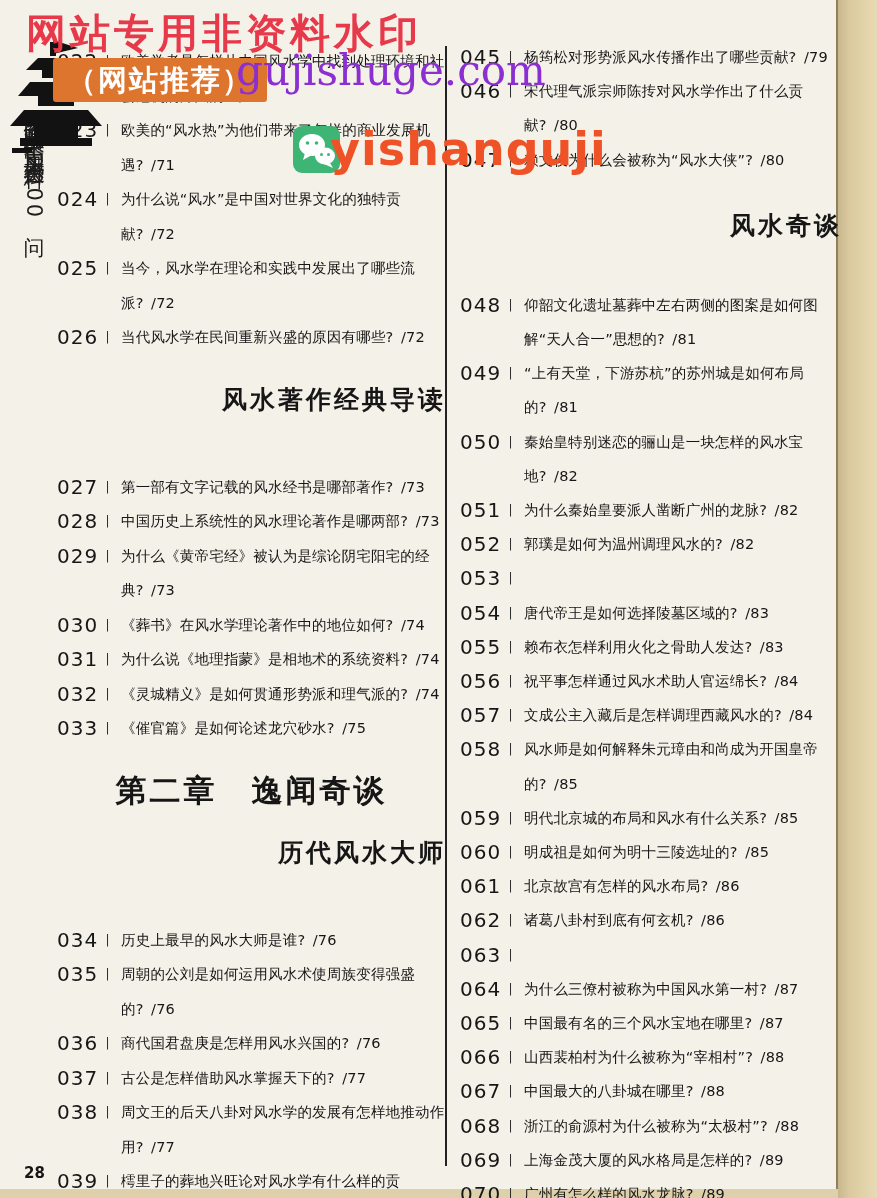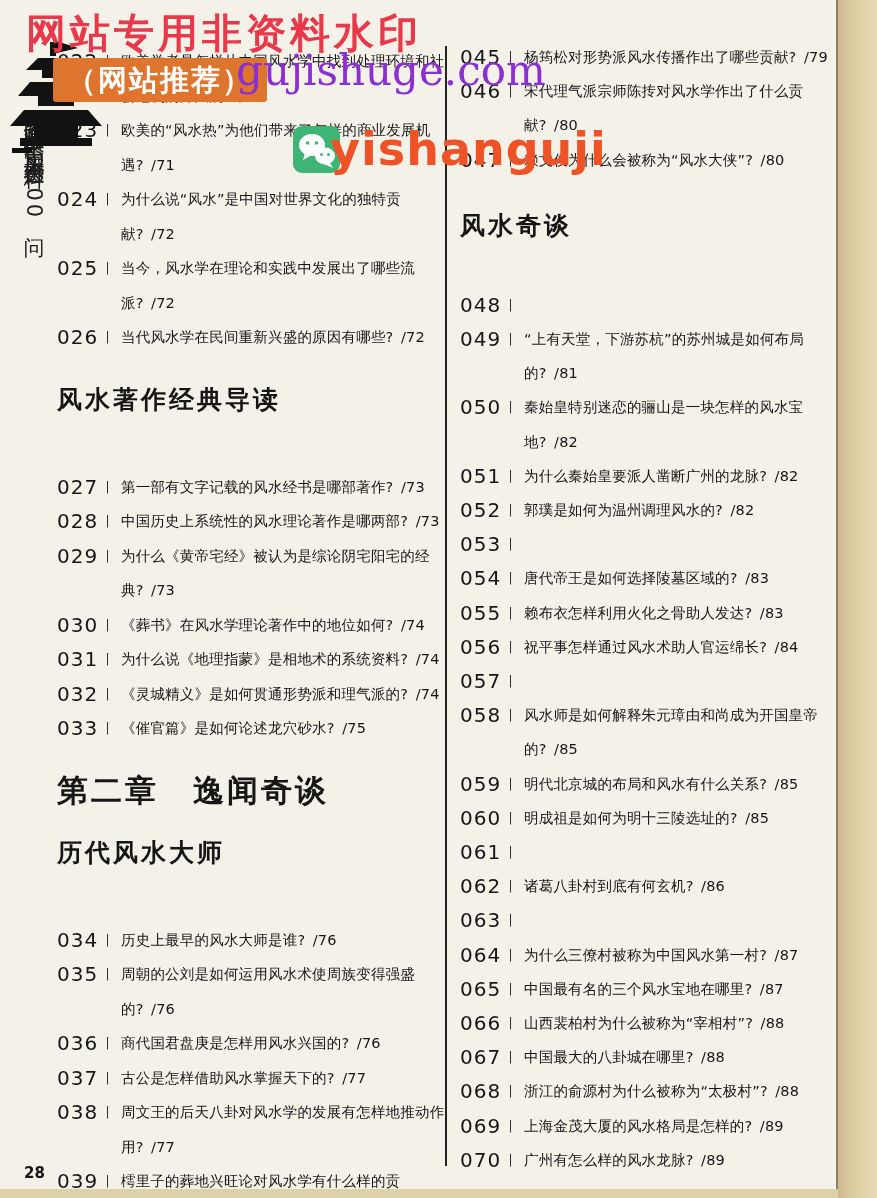--- a/index.html
+++ b/index.html
@@ -35,22 +35,22 @@
   
   .col{position:absolute;z-index:1;}
   .col-left{left:57px;top:44px;width:389px;}
   .col-right{left:460px;top:40px;width:382px;}
   .toc-entry{display:flex;align-items:flex-start;}
   .col-left .toc-entry{line-height:34.5px;}
   .col-right .toc-entry{line-height:34.2px;}
   .num{width:37px;flex:0 0 37px;font-weight:normal;font-size:20px;letter-spacing:1px;}
   .bar{width:27px;flex:0 0 27px;text-align:center;font-size:12px;color:#2a2a2a;}
   .txt{flex:1;font-size:14.5px;letter-spacing:0.2px;}
-  .section-heading{font-weight:bold;font-size:25px;letter-spacing:3px;text-align:left;}
-  .chapter-heading{font-weight:bold;font-size:31px;letter-spacing:3px;}
+  .section-heading{font-weight:bold;font-size:25px;letter-spacing:3px;text-align:right;}
+  .chapter-heading{font-weight:bold;font-size:31px;letter-spacing:3px;text-align:center;}
   .col-left .b0{margin:0;}
   .col-left .section-heading.s1{margin:28px 0 54px;}
   .col-left .chapter-heading{margin:24px 0 24px;}
   .col-left .section-heading.s2{margin:0 0 54px;}
   .col-right .section-heading{margin:32px 0 46px;}
 </style>
 </head>
 <body>
 
 <div class="page">
@@ -210,20 +210,21 @@
       </div>
       <div class="toc-entry b0">
         <span class="num">047</span>
         <span class="bar">|</span>
         <span class="txt">赖文俊为什么会被称为“风水大侠”? /80</span>
       </div>
       <div class="section-heading s1">风水奇谈</div>
       <div class="toc-entry b1">
         <span class="num">048</span>
         <span class="bar">|</span>
+        <span class="txt">仰韶文化遗址墓葬中左右两侧的图案是如何图解“天人合一”思想的? /81</span>
       </div>
       <div class="toc-entry b1">
         <span class="num">049</span>
         <span class="bar">|</span>
         <span class="txt">“上有天堂，下游苏杭”的苏州城是如何布局的? /81</span>
       </div>
       <div class="toc-entry b1">
         <span class="num">050</span>
         <span class="bar">|</span>
         <span class="txt">秦始皇特别迷恋的骊山是一块怎样的风水宝地? /82</span>
@@ -253,39 +254,41 @@
         <span class="txt">赖布衣怎样利用火化之骨助人发达? /83</span>
       </div>
       <div class="toc-entry b1">
         <span class="num">056</span>
         <span class="bar">|</span>
         <span class="txt">祝平事怎样通过风水术助人官运绵长? /84</span>
       </div>
       <div class="toc-entry b1">
         <span class="num">057</span>
         <span class="bar">|</span>
+        <span class="txt">文成公主入藏后是怎样调理西藏风水的? /84</span>
       </div>
       <div class="toc-entry b1">
         <span class="num">058</span>
         <span class="bar">|</span>
         <span class="txt">风水师是如何解释朱元璋由和尚成为开国皇帝的? /85</span>
       </div>
       <div class="toc-entry b1">
         <span class="num">059</span>
         <span class="bar">|</span>
         <span class="txt">明代北京城的布局和风水有什么关系? /85</span>
       </div>
       <div class="toc-entry b1">
         <span class="num">060</span>
         <span class="bar">|</span>
         <span class="txt">明成祖是如何为明十三陵选址的? /85</span>
       </div>
       <div class="toc-entry b1">
         <span class="num">061</span>
         <span class="bar">|</span>
+        <span class="txt">北京故宫有怎样的风水布局? /86</span>
       </div>
       <div class="toc-entry b1">
         <span class="num">062</span>
         <span class="bar">|</span>
         <span class="txt">诸葛八卦村到底有何玄机? /86</span>
       </div>
       <div class="toc-entry b1">
         <span class="num">063</span>
         <span class="bar">|</span>
       </div>

